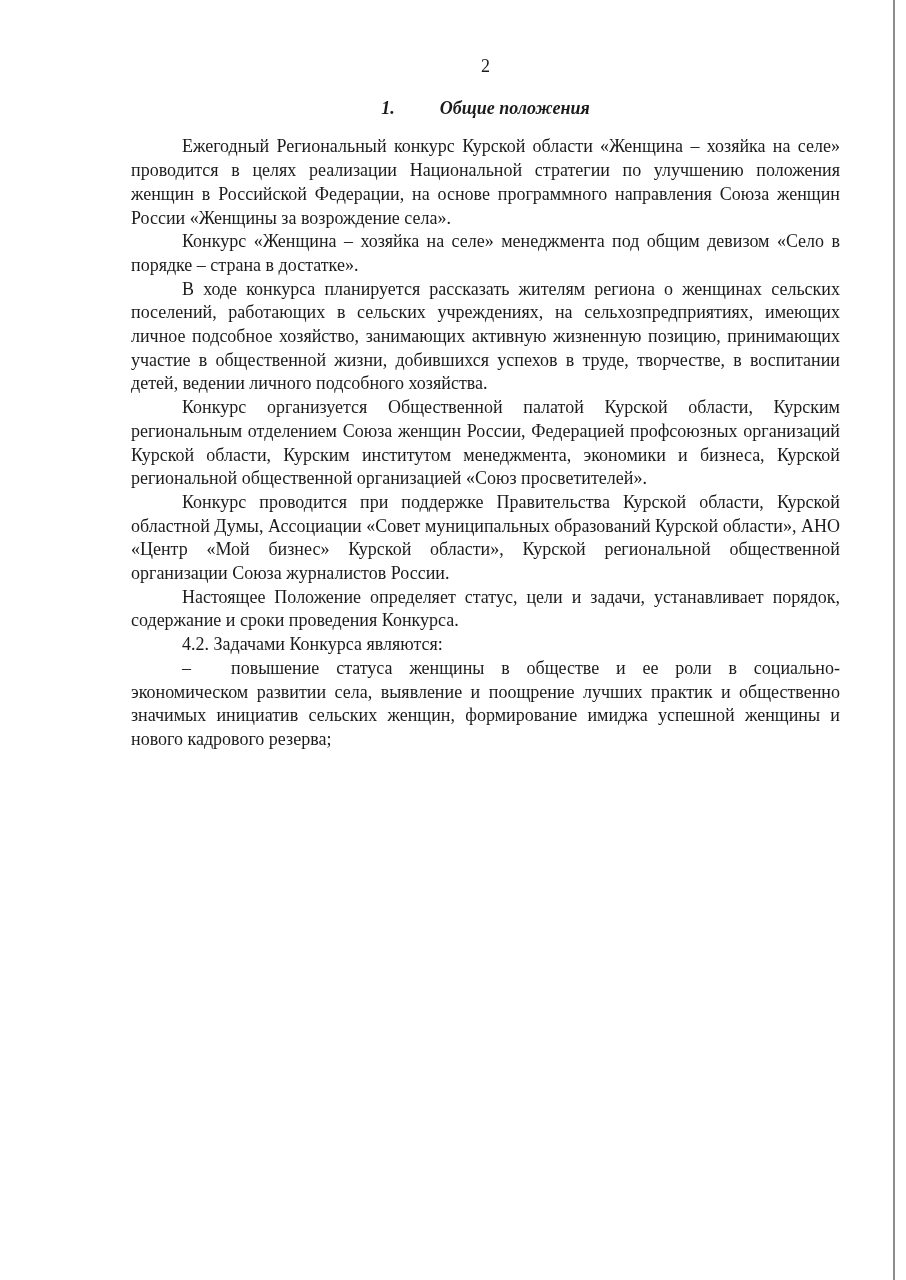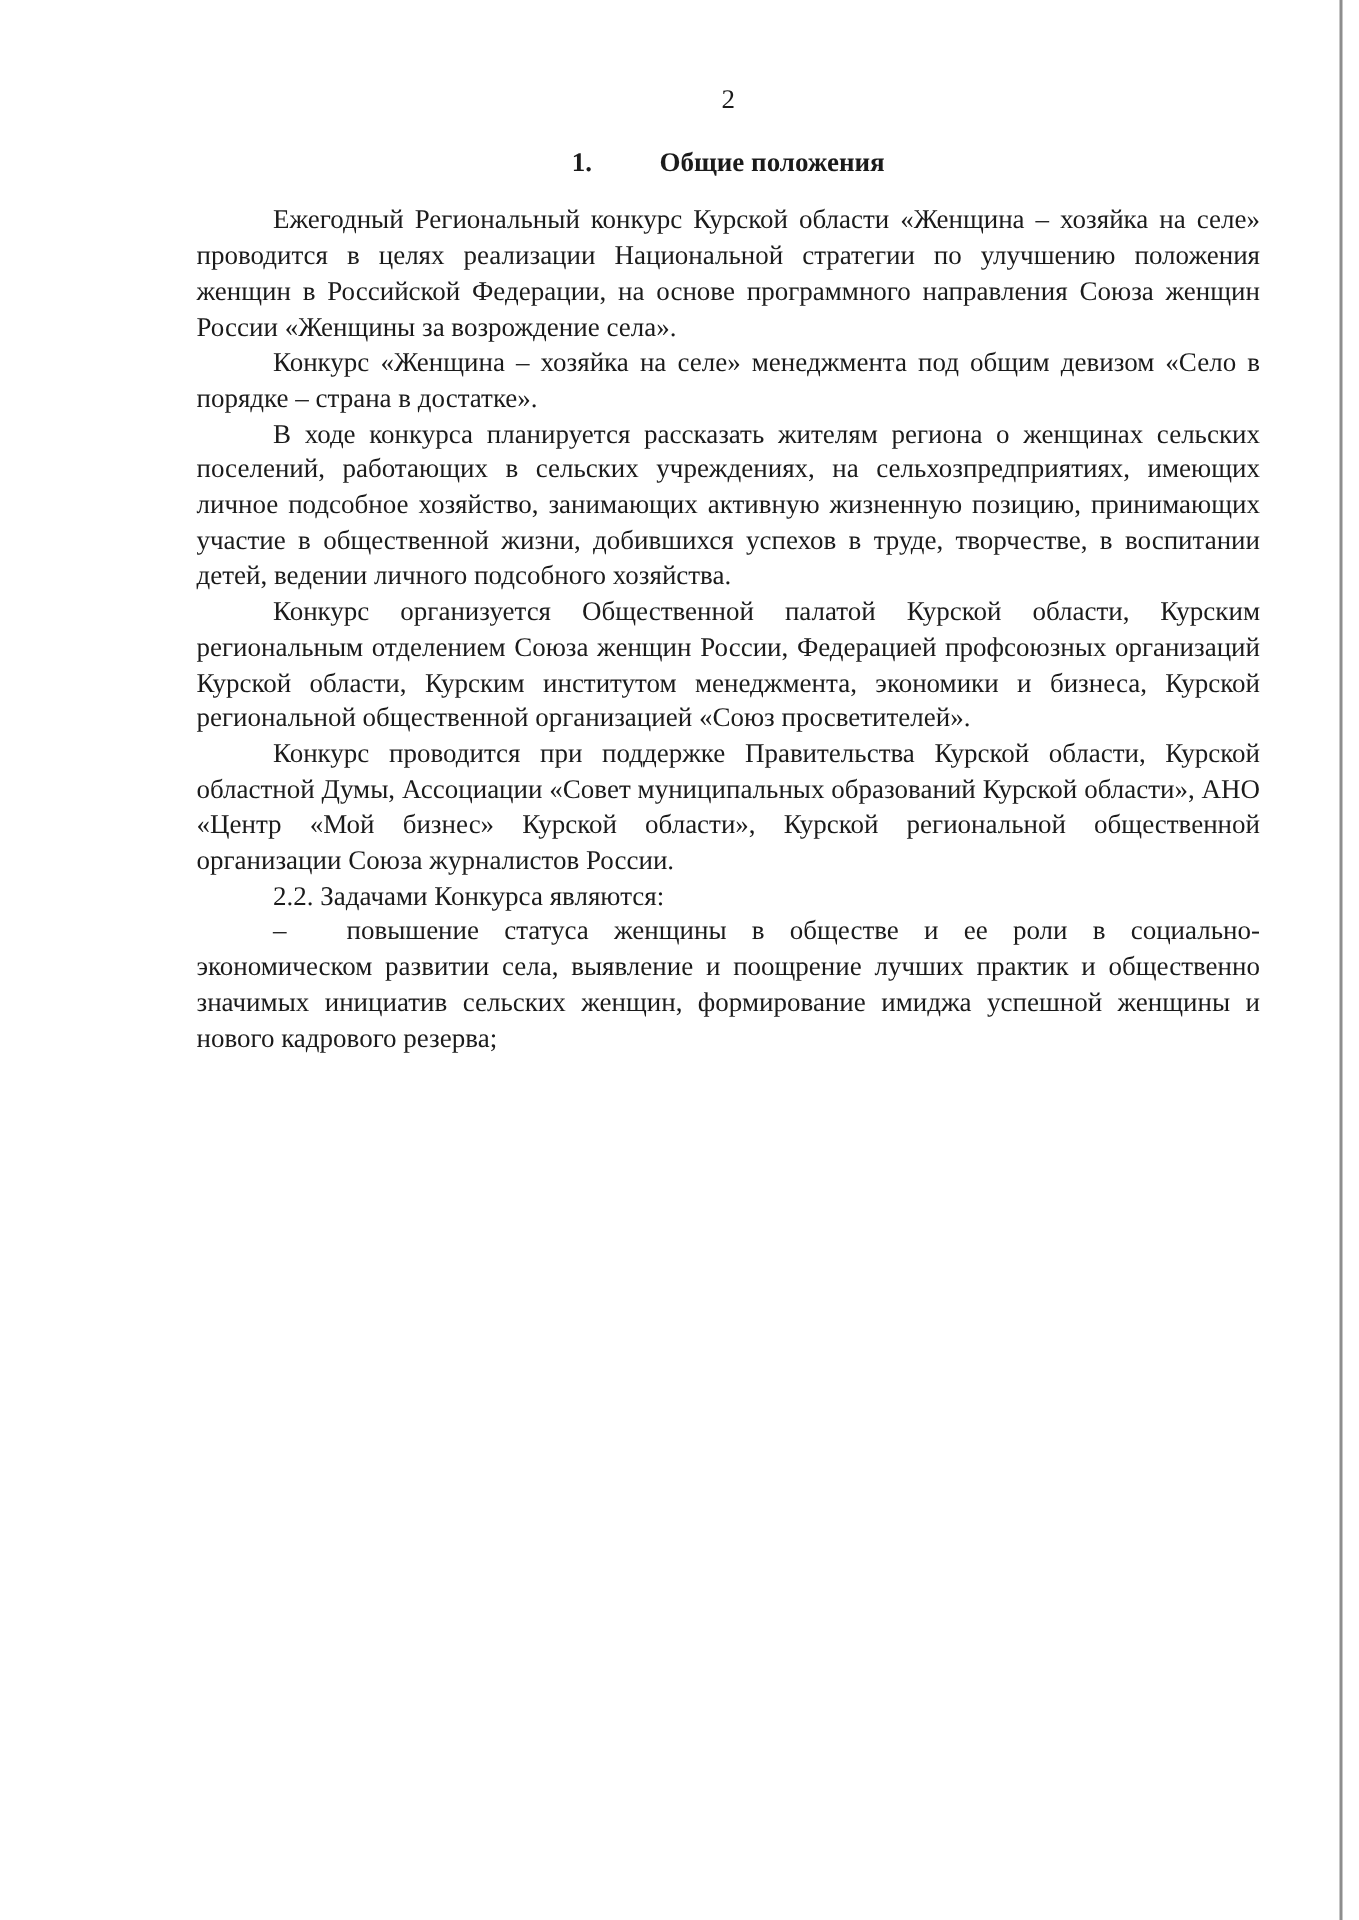--- a/index.html
+++ b/index.html
@@ -33,20 +33,21 @@
     width: 709px;
   }
   .page-number {
     margin: 55px 0 0 0;
     text-align: center;
   }
   .section-heading {
     margin: 18px 0 15px 0;
     text-align: center;
     font-weight: bold;
+    font-style: italic;
   }
   .heading-gap {
     display: inline-block;
     width: 45px;
   }
   .para {
     margin: 0;
     text-align: justify;
     text-indent: 51px;
   }
@@ -67,20 +68,21 @@
 
     <div class="section-heading">
       <span>1.</span><span class="heading-gap"></span><span>Общие положения</span>
     </div>
 
     <p class="para">Ежегодный Региональный конкурс Курской области «Женщина – хозяйка на селе» проводится в целях реализации Национальной стратегии по улучшению положения женщин в Российской Федерации, на основе программного направления Союза женщин России «Женщины за возрождение села».</p>
     <p class="para">Конкурс «Женщина – хозяйка на селе» менеджмента под общим девизом «Село в порядке – страна в достатке».</p>
     <p class="para">В ходе конкурса планируется рассказать жителям региона о женщинах сельских поселений, работающих в сельских учреждениях, на сельхозпредприятиях, имеющих личное подсобное хозяйство, занимающих активную жизненную позицию, принимающих участие в общественной жизни, добившихся успехов в труде, творчестве, в воспитании детей, ведении личного подсобного хозяйства.</p>
     <p class="para">Конкурс организуется Общественной палатой Курской области, Курским региональным отделением Союза женщин России, Федерацией профсоюзных организаций Курской области, Курским институтом менеджмента, экономики и бизнеса, Курской региональной общественной организацией «Союз просветителей».</p>
     <p class="para">Конкурс проводится при поддержке Правительства Курской области, Курской областной Думы, Ассоциации «Совет муниципальных образований Курской области», АНО «Центр «Мой бизнес» Курской области», Курской региональной общественной организации Союза журналистов России.</p>
+    <p class="para">Настоящее Положение определяет статус, цели и задачи, устанавливает порядок, содержание и сроки проведения Конкурса.</p>
 
 
-    <p class="para">2.2. Задачами Конкурса являются:</p>
+    <p class="para">4.2. Задачами Конкурса являются:</p>
 
     <p class="para"><span>–</span><span class="bullet-gap"></span><span>повышение статуса женщины в обществе и ее роли в социально-экономическом развитии села, выявление и поощрение лучших практик и общественно значимых инициатив сельских женщин, формирование имиджа успешной женщины и нового кадрового резерва;</span></p>
 
   </div>
 </div>
 
 </body></html>

